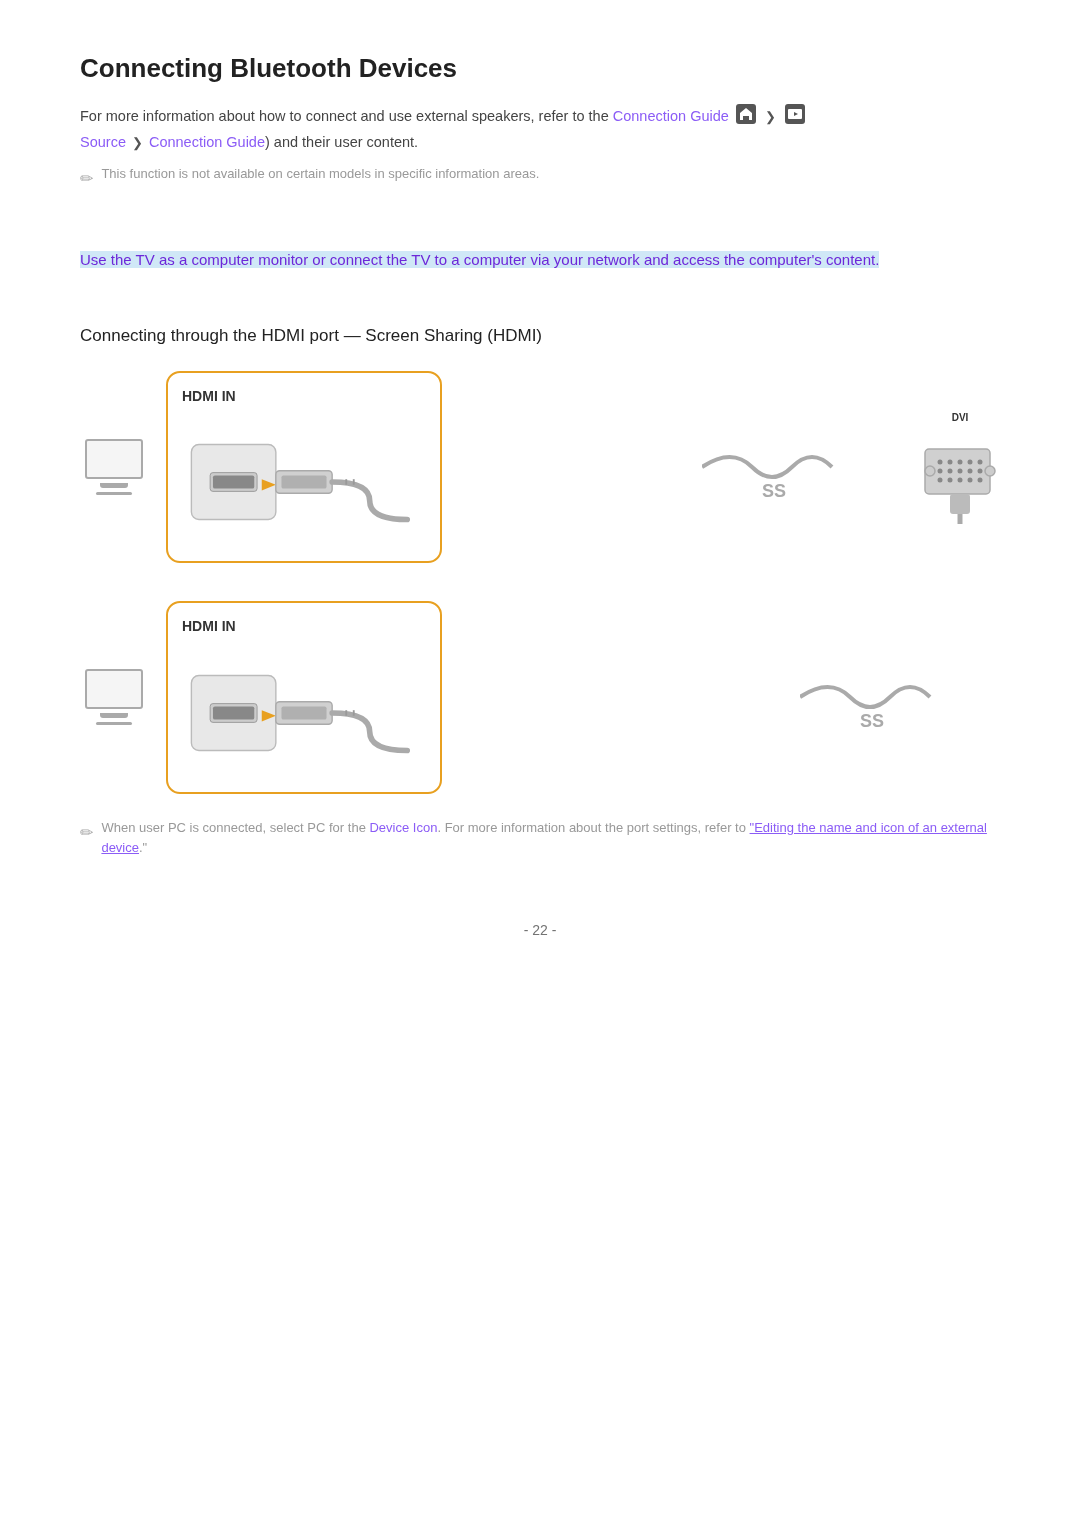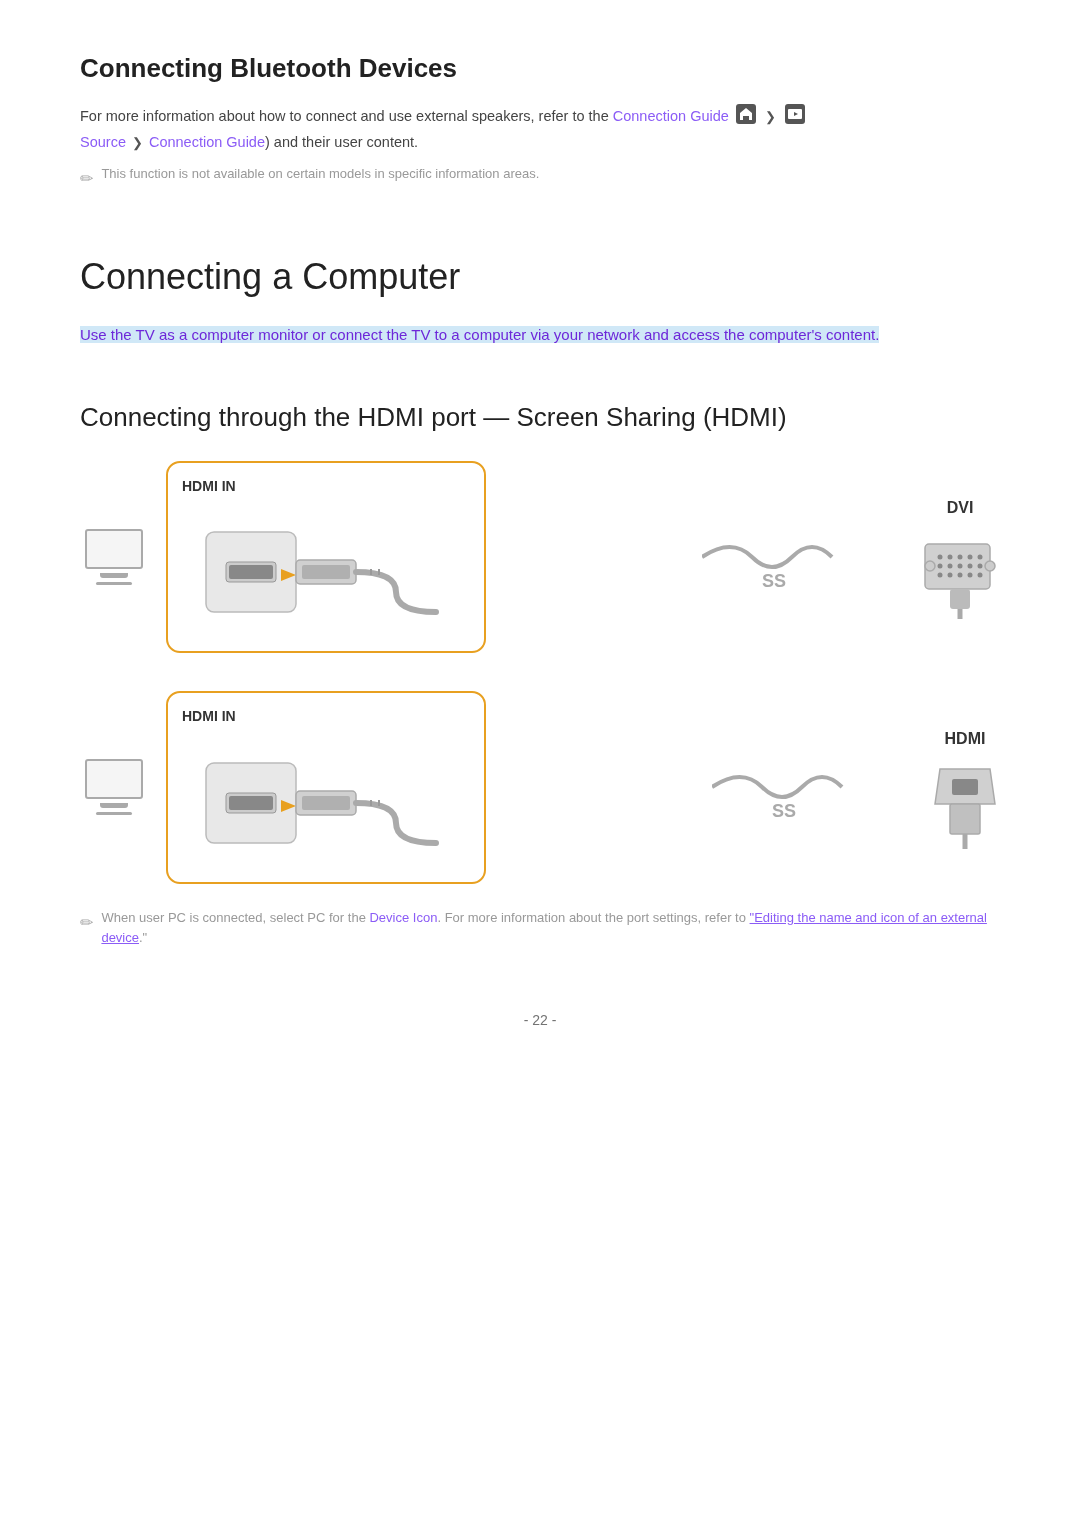--- a/index.html
+++ b/index.html
@@ -17,21 +17,21 @@
       max-width: 1080px;
     }
     h2.section-title {
       font-size: 26px;
       font-weight: 600;
       color: #222;
       margin-bottom: 14px;
       margin-top: 0;
     }
     h3.sub-title {
-      font-size: 26px;
+      font-size: 17px;
       font-weight: 500;
       color: #222;
       margin-bottom: 22px;
       margin-top: 0;
     }
     .section {
       margin-bottom: 44px;
     }
     .intro-text {
       font-size: 14.5px;
@@ -104,21 +104,21 @@
       height: 3px;
       background: #aaa;
       border-radius: 2px;
     }
     
     .hdmi-in-box {
       border: 2px solid #e8a020;
       border-radius: 14px;
       background: #fff;
       padding: 12px 14px 14px 14px;
-      width: 320px;
+      width: 276px;
       flex-shrink: 0;
     }
     .hdmi-in-label {
       font-weight: 700;
       font-size: 14px;
       color: #333;
       margin-bottom: 10px;
       display: block;
     }
     .hdmi-port-visual {
@@ -141,21 +141,21 @@
     
     .right-connector {
       flex-shrink: 0;
       display: flex;
       flex-direction: column;
       align-items: center;
       gap: 4px;
     }
     .connector-label {
       font-weight: 700;
-      font-size: 16px;
+      font-size: 10px;
       color: #333;
       margin-bottom: 4px;
     }
     .page-number {
       text-align: center;
       font-size: 14px;
       color: #737373;
       margin-top: 60px;
     }
     .bottom-note {
@@ -204,21 +204,20 @@
       <span class="chevron-icon"> ❯ </span>
       <a class="link" href="#">Connection Guide</a><span>) and their user content.</span>
     </p>
     <div class="note-row">
       <span class="pencil-icon">✏</span>
       <span class="note-text">This function is not available on certain models in specific information areas.</span>
     </div>
   </div>
 
   <div class="section connecting-computer-section" style="margin-top: 56px;">
-    <h2 class="big-section-title">Connecting a Computer</h2>
     <p>
       <span style="background:#d0e8f7; color:#6d28d9; display:inline;">Use the TV as a computer monitor or connect the TV to a computer via your network and access the computer's content.</span>
     </p>
   </div>
 
   <div class="hdmi-section" style="margin-top: 50px;">
     <h3 class="sub-title">Connecting through the HDMI port — Screen Sharing (HDMI)</h3>
 
     <div class="diagrams-container">
 
@@ -325,33 +324,20 @@
           </div>
         </div>
 
         <div class="cable-area" style="flex:1; display:flex; align-items:center; justify-content:flex-end;">
           <svg width="200" height="120" viewBox="0 0 200 120">
             <path d="M0 60 Q30 40 50 60 Q70 80 90 60 Q110 40 130 60" stroke="#aaa" stroke-width="4" fill="none"></path>
             <text x="60" y="90" font-size="18" fill="#aaa" font-weight="bold">SS</text>
           </svg>
         </div>
 
-        <div class="right-connector">
-          <span class="connector-label">HDMI</span>
-          <svg width="70" height="90" viewBox="0 0 70 90">
-
-            <polygon points="10,10 60,10 65,45 5,45" fill="#d0d0d0" stroke="#aaa" stroke-width="1.5"></polygon>
-
-            <rect x="20" y="45" width="30" height="30" rx="2" fill="#c0c0c0" stroke="#aaa" stroke-width="1.5"></rect>
-
-            <rect x="22" y="20" width="26" height="16" rx="2" fill="#888"></rect>
-
-            <line x1="35" y1="75" x2="35" y2="90" stroke="#aaa" stroke-width="5"></line>
-          </svg>
-        </div>
       </div>
     </div>
 
     <div class="note-row bottom-note">
       <span class="pencil-icon">✏</span>
       <span class="note-text">
         <span>When user PC is connected, select PC for the </span><a class="link" href="#">Device Icon</a><span>. For more information about the port settings, refer to </span><a class="link" href="#" style="text-decoration:underline;">"Editing the name and icon of an external device</a><span>."</span>
       </span>
     </div>
   </div>

